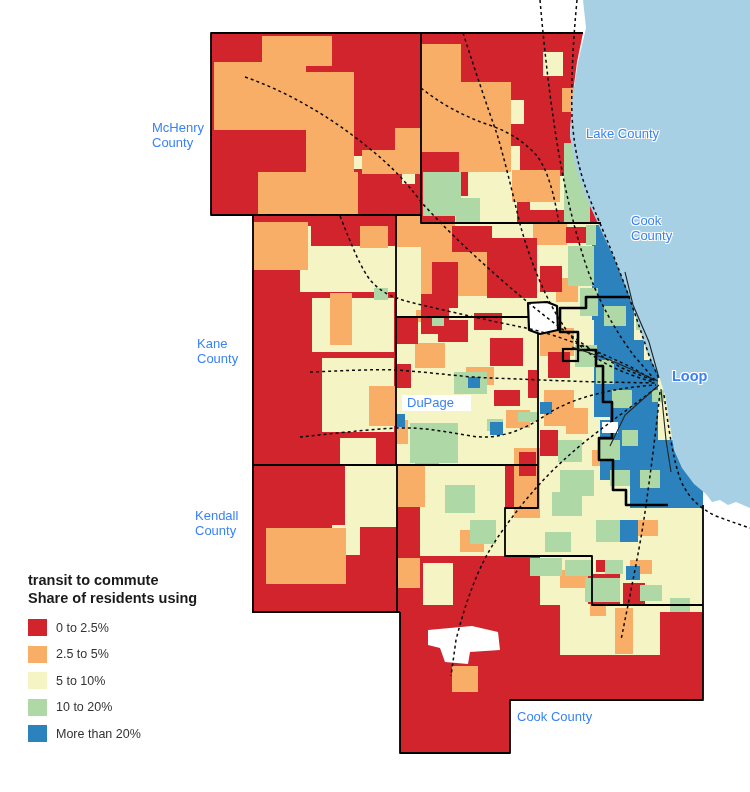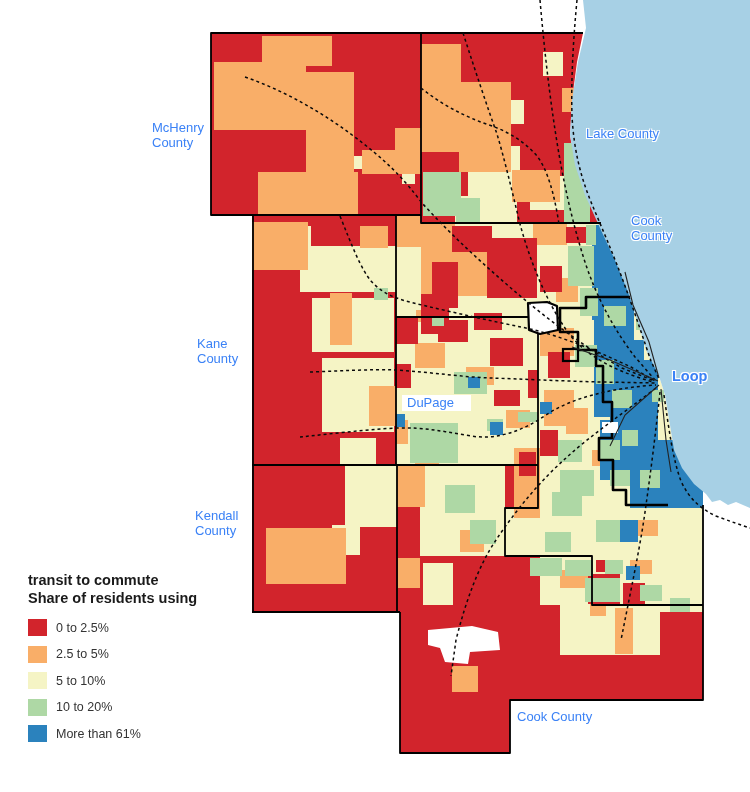--- a/index.html
+++ b/index.html
@@ -287,17 +287,17 @@
     <div class="legend-row">
       <span class="swatch" style="background: rgb(245, 244, 197);"></span>
       <span class="legend-label">5 to 10%</span>
     </div>
     <div class="legend-row">
       <span class="swatch" style="background: rgb(174, 216, 165);"></span>
       <span class="legend-label">10 to 20%</span>
     </div>
     <div class="legend-row">
       <span class="swatch" style="background: rgb(43, 130, 189);"></span>
-      <span class="legend-label">More than 61%</span>
+      <span class="legend-label">More than 20%</span>
     </div>
   </div>
 </div>
 </div>
 
 </body></html>

